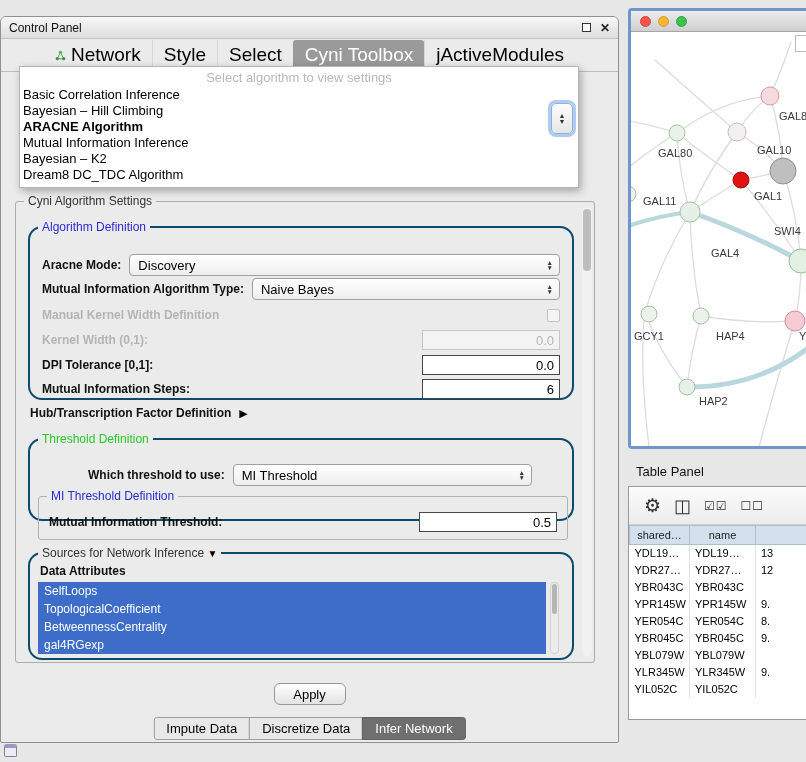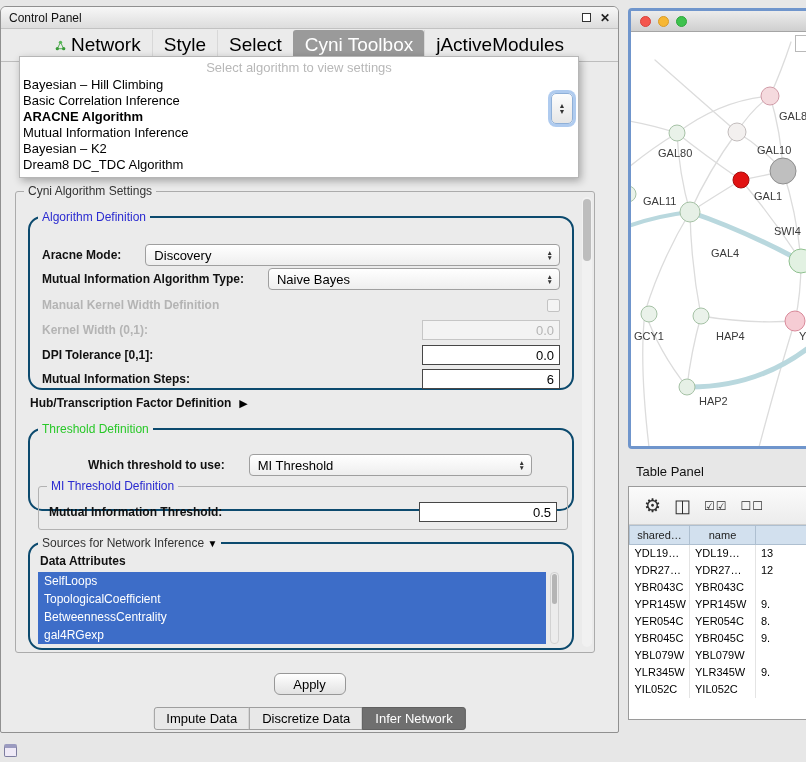--- a/index.html
+++ b/index.html
@@ -1,20 +1,20 @@
 <!DOCTYPE html>
 <html><head>
 <meta charset="utf-8">
 <style>
   * { box-sizing: border-box; margin: 0; padding: 0; }
   body { font-family: "Liberation Sans", sans-serif; }
   .desktop { position: relative; width: 806px; height: 762px; background: #e7e7e7; overflow: hidden; font-family: "Liberation Sans", sans-serif; }
 
   
-  .cp { position: absolute; left: 0; top: 6px; width: 619px; height: 727px; background: #ebebeb; border: 1px solid #909090; border-radius: 6px 6px 2px 2px; }
+  .cp { position: absolute; left: 0; top: 16px; width: 619px; height: 727px; background: #ebebeb; border: 1px solid #909090; border-radius: 6px 6px 2px 2px; }
   .cp-titlebar { height: 22px; display: flex; align-items: center; padding: 0 8px; font-size: 12px; color: #111; background: linear-gradient(#f7f7f7, #dddddd); border-bottom: 1px solid #c2c2c2; border-radius: 5px 5px 0 0; }
   .cp-controls { margin-left: auto; display: flex; gap: 9px; align-items: center; }
   .float-btn { width: 9px; height: 9px; border: 1.5px solid #333; display: inline-block; background: #fff; }
   .close-btn { font-size: 12px; font-weight: bold; color: #222; line-height: 12px; }
 
   .tab-bar { position: absolute; left: 0; top: 28px; width: 100%; height: 27px; display: flex; justify-content: center; align-items: flex-end; border-bottom: 1px solid #bdbdbd; font-size: 19px; }
   .tab { padding: 4px 11px 5px; display: flex; gap: 5px; align-items: center; color: #000; border-left: 1px solid #d8d8d8; }
   .tab:first-child { border-left: none; }
   .tab.sel { background: #9a9a9a; color: #fff; border-radius: 3px 3px 0 0; border-left-color: transparent; }
 
@@ -29,21 +29,21 @@
   
   .settings { position: absolute; left: 14px; top: 184px; width: 580px; height: 462px; border: 1px solid #ababab; border-radius: 3px; }
   .legend { position: absolute; top: -8px; left: 8px; background: #ebebeb; padding: 0 4px; font-size: 12px; color: #333; white-space: nowrap; }
   .lg-blue { color: #2a2ad0; }
   .lg-green { color: #28c828; }
   .vscroll { position: absolute; right: 2px; top: 5px; bottom: 5px; width: 10px; background: #f1f1f1; border-radius: 5px; }
   .vthumb { position: absolute; left: 1px; top: 2px; width: 8px; height: 62px; background: #bdbdbd; border-radius: 4px; }
 
   .fs { position: absolute; border: 2px solid #0c4a6e; border-radius: 14px; }
   .fs-algo { left: 12px; top: 24px; width: 546px; height: 174px; }
-  .frow { position: absolute; left: 12px; right: 12px; height: 22px; display: flex; align-items: center; gap: 16px; }
+  .frow { position: absolute; left: 12px; right: 12px; height: 22px; display: flex; align-items: center; }
   .lbl { font-size: 12px; font-weight: bold; color: #111; white-space: nowrap; }
   .lbl.gray { color: #b4b4b4; }
   .combo { flex: 1; margin-left: 8px; height: 22px; border: 1px solid #9f9f9f; border-radius: 4px; background: linear-gradient(#ffffff, #eeeeee); display: flex; align-items: center; padding: 0 4px 0 8px; font-size: 13px; box-shadow: inset 0 1px 0 #fff; color: #000; }
   .arrows { margin-left: auto; display: flex; flex-direction: column; line-height: 5.5px; font-size: 6.5px; color: #333; padding-right: 2px; }
   .tin { width: 138px; margin-left: auto; height: 20px; border: 1px solid #474747; background: #fff; font: 13px "Liberation Sans", sans-serif; text-align: right; padding: 0 5px; color: #000; }
   .tin.dis { border-color: #c6c6c6; background: #f3f3f3; color: #b5b5b5; }
   .checkbox { width: 13px; height: 13px; margin-left: auto; border: 1px solid #c3c3c3; background: #f4f4f4; border-radius: 2px; }
 
   .hub-row { position: absolute; left: 14px; top: 204px; display: flex; align-items: center; gap: 8px; }
   .tri { font-size: 11px; color: #000; }
@@ -126,22 +126,22 @@
           <span>Cyni Toolbox</span>
         </div>
         <div class="tab">
           <span>jActiveModules</span>
         </div>
       </div>
 
     <div class="algo-popup">
       <div class="algo-ph">Select algorithm to view settings</div>
       <div>
+          <div class="algo-item">Basic Correlation Inference</div>
           <div class="algo-item">Bayesian – Hill Climbing</div>
-          <div class="algo-item">Basic Correlation Inference</div>
           <div class="algo-item current">ARACNE Algorithm</div>
           <div class="algo-item">Mutual Information Inference</div>
           <div class="algo-item">Bayesian – K2</div>
           <div class="algo-item">Dream8 DC_TDC Algorithm</div>
         </div>
     </div>
     <div class="combo-frag">
       <span class="arrows2">
           <span>▲</span>
           <span>▼</span>

